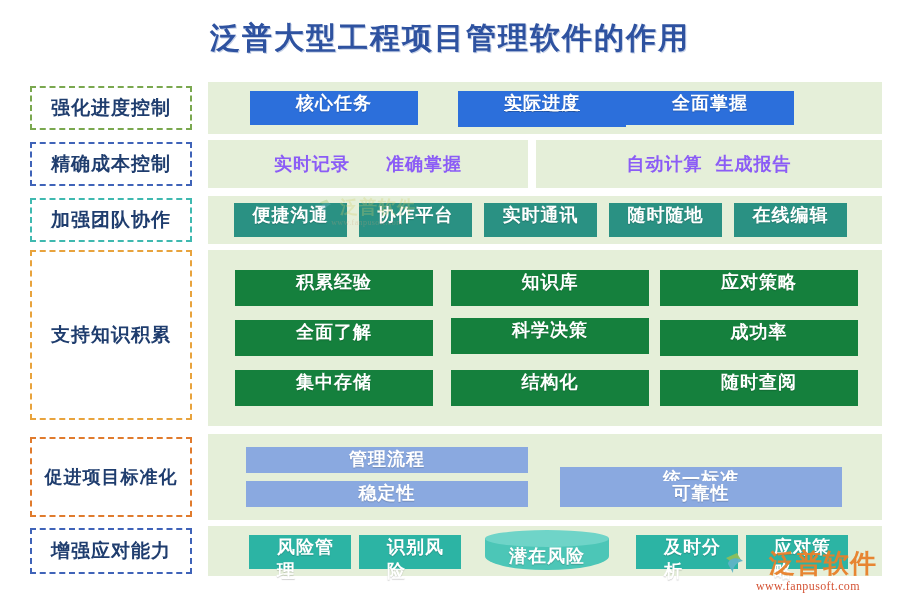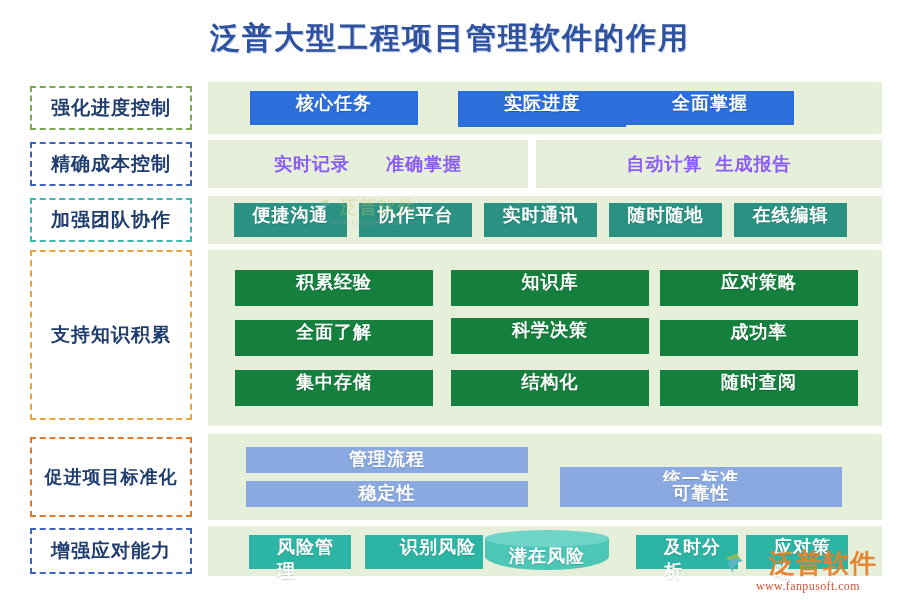--- a/index.html
+++ b/index.html
@@ -282,21 +282,21 @@
     </div>
   </div>
 
   <div class="cat-label" style="top:528px; height:46px; border-color:#3f63b8;">
     <span>增强应对能力</span>
   </div>
   <div class="panel" style="left:208px; top:526px; width:674px; height:50px;">
     <div class="chip chip-teal2" style="position:absolute; left:41px; top:9px; width:102px; height:34px;">
       <span>风险管理</span>
     </div>
-    <div class="chip chip-teal2" style="position:absolute; left:157px; top:9px; width:118px; height:34px;">
+    <div class="chip chip-teal2" style="position:absolute; left:151px; top:9px; width:102px; height:34px;">
       <span>识别风险</span>
     </div>
 
     <div class="cyl" style="position:absolute; left:277px; top:4px; width:124px; height:44px;">
       <div class="cyl-body"></div>
       <div class="cyl-top"></div>
       <div class="cyl-label">潜在风险</div>
     </div>
 
     <div class="chip chip-teal2" style="position:absolute; left:428px; top:9px; width:102px; height:34px;">

